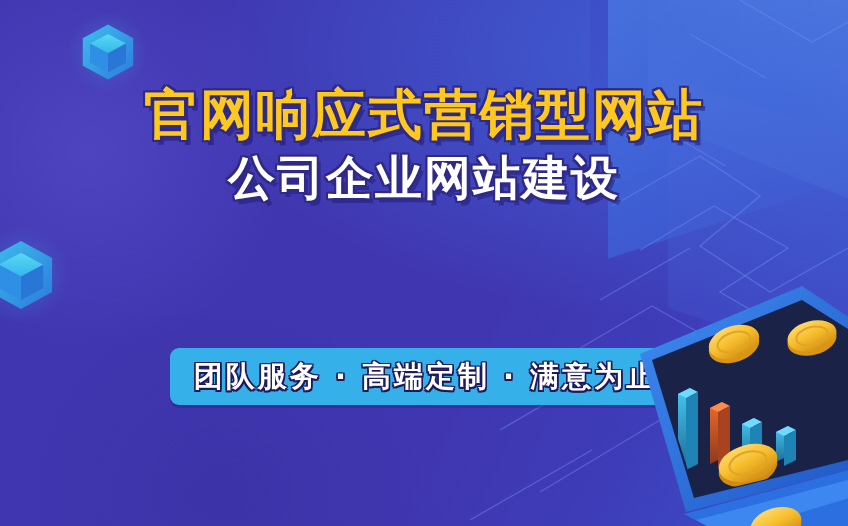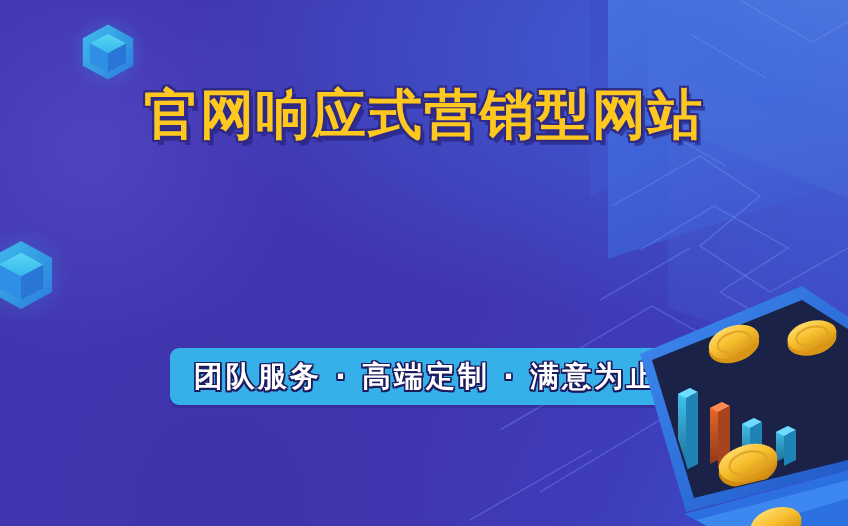--- a/index.html
+++ b/index.html
@@ -184,20 +184,21 @@
     <svg viewBox="0 0 100 100">
       <polygon points="50,4 92,27 92,73 50,96 8,73 8,27" fill="url(#cgA)" opacity="0.92"></polygon>
       <polygon points="50,20 80,36 50,52 20,36" fill="url(#cgB)"></polygon>
       <polygon points="20,36 50,52 50,84 20,68" fill="#2f8fe4"></polygon>
       <polygon points="80,36 50,52 50,84 80,68" fill="#2a76d6"></polygon>
     </svg>
   </div>
 
   <div class="headline">
     <span class="line line-1">官网响应式营销型网站</span>
+    <span class="line line-2">公司企业网站建设</span>
   </div>
 
   <div class="pill">
     <span class="pill-text">团队服务 · 高端定制 · 满意为止</span>
   </div>
 
   <div class="laptop">
     <svg viewBox="0 0 230 250">
       <defs>
         <linearGradient id="barCyan" x1="0" y1="0" x2="0" y2="1">

